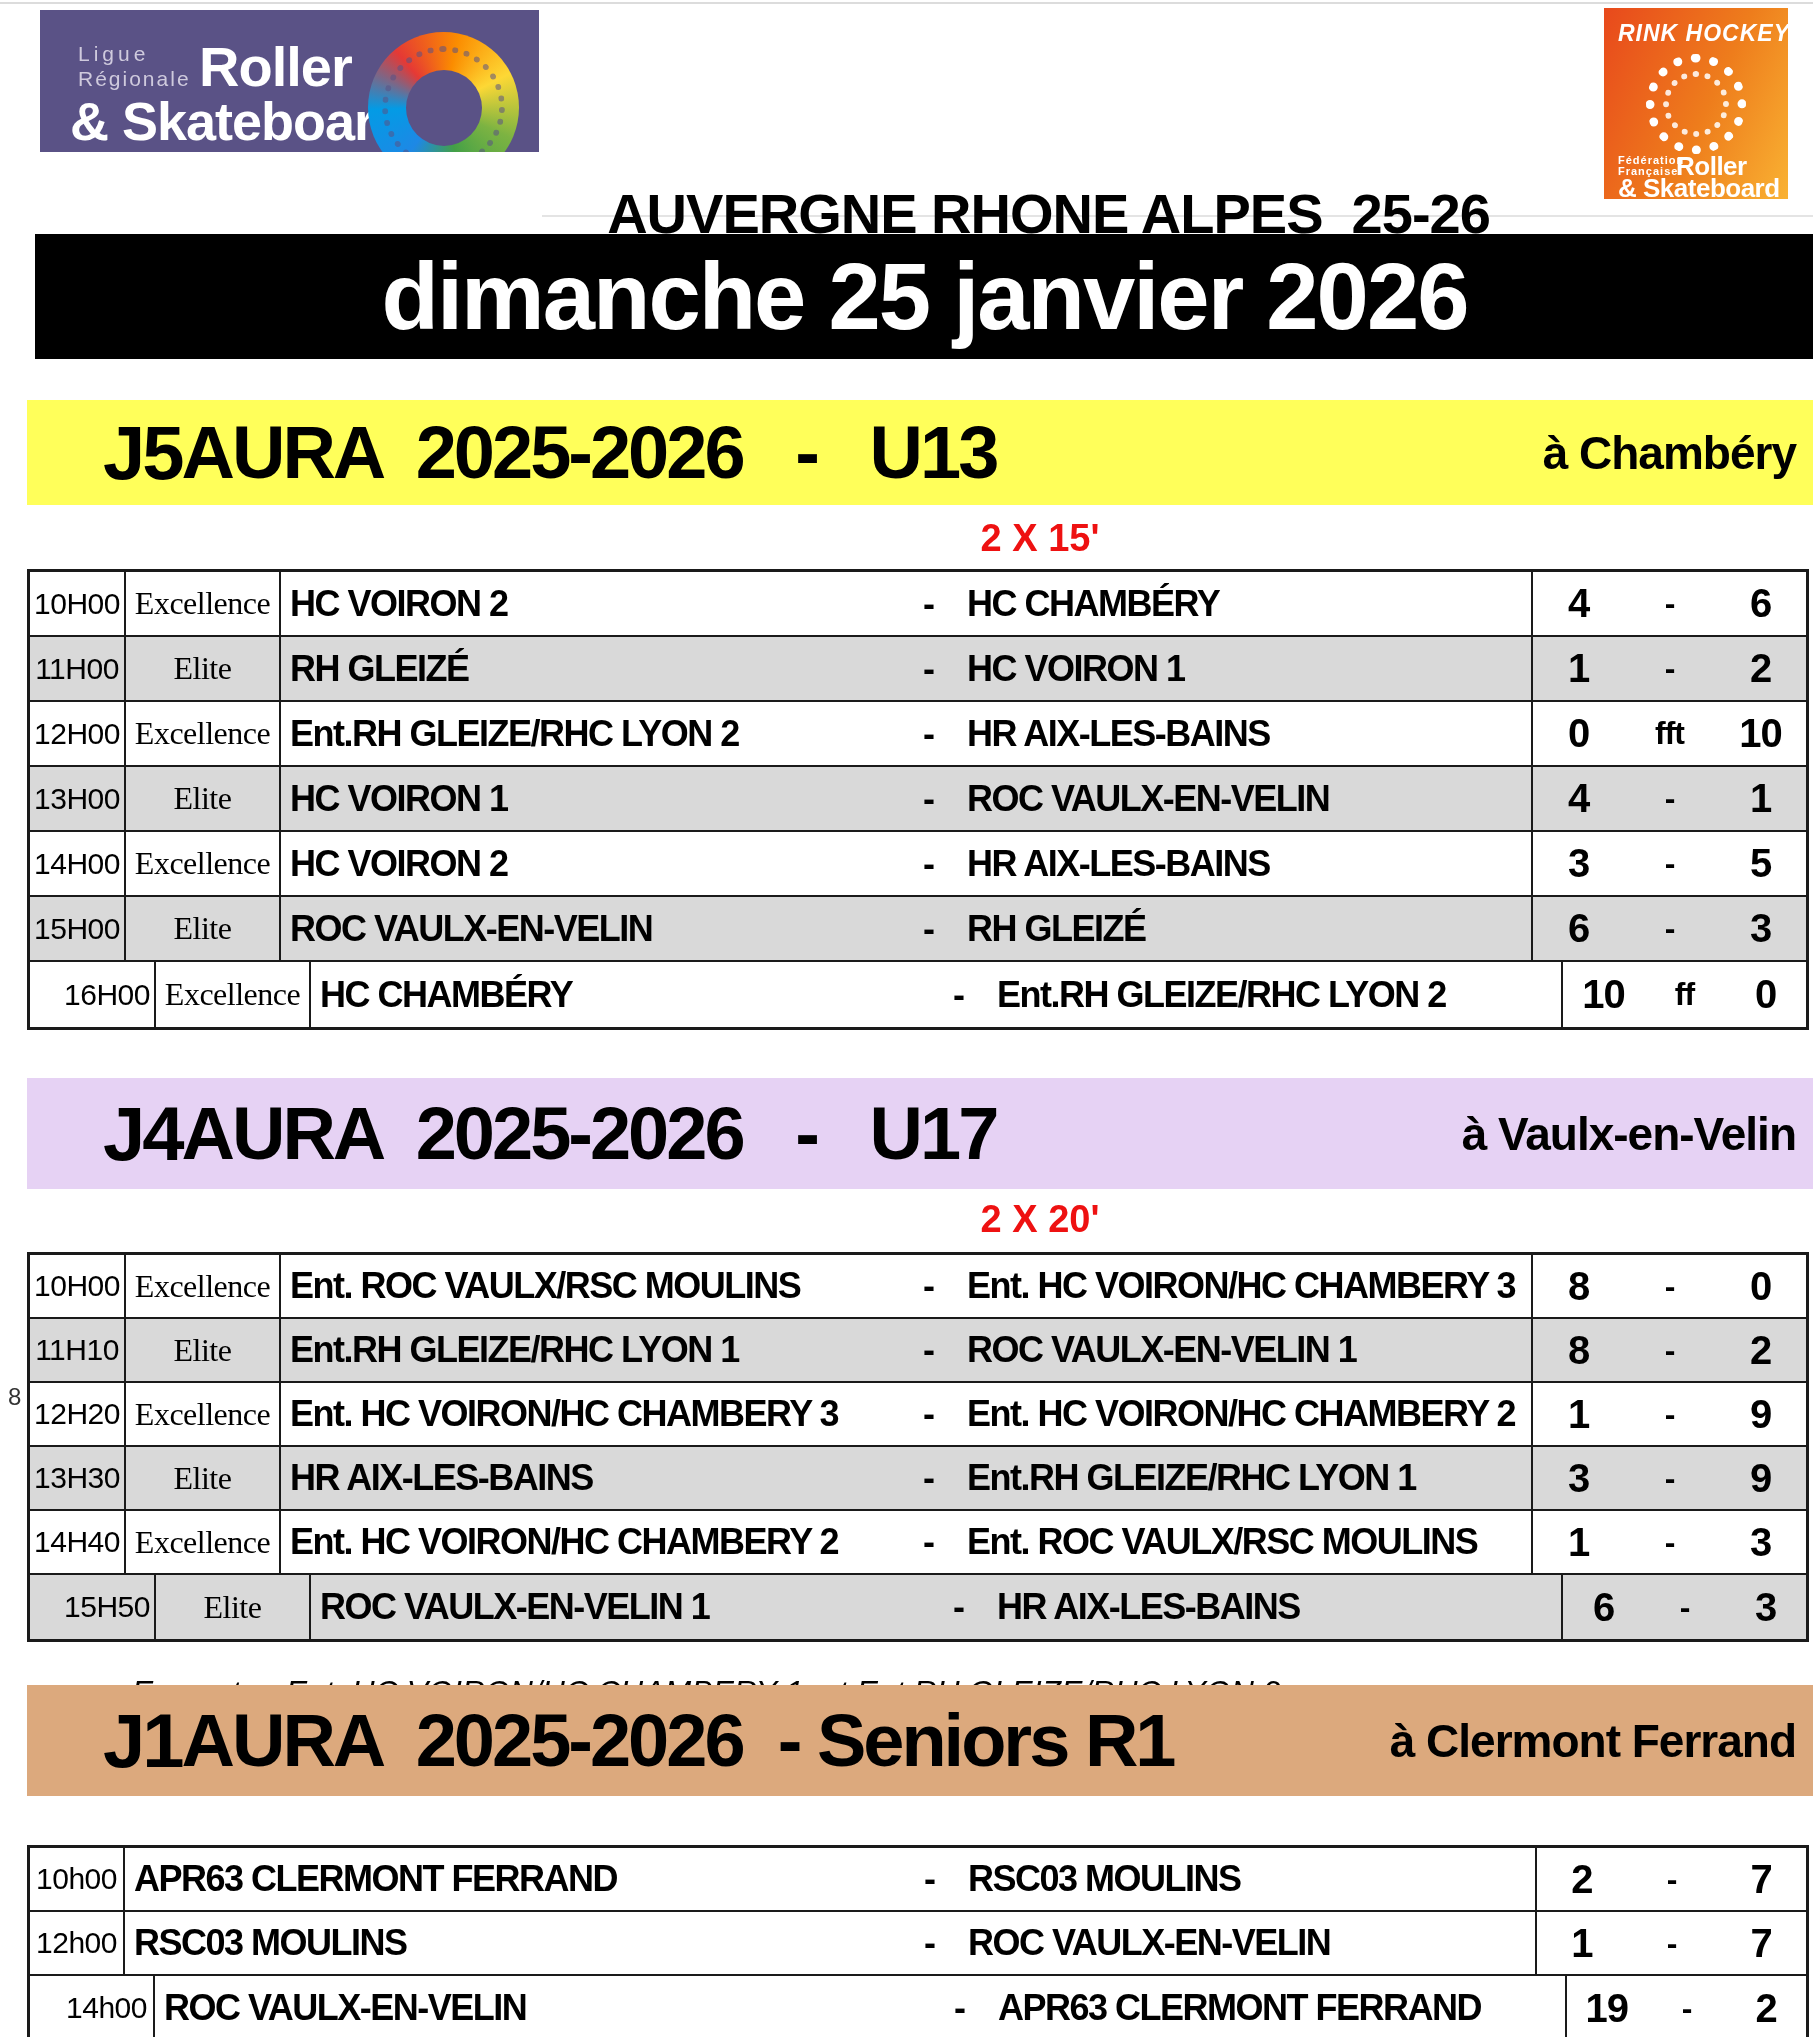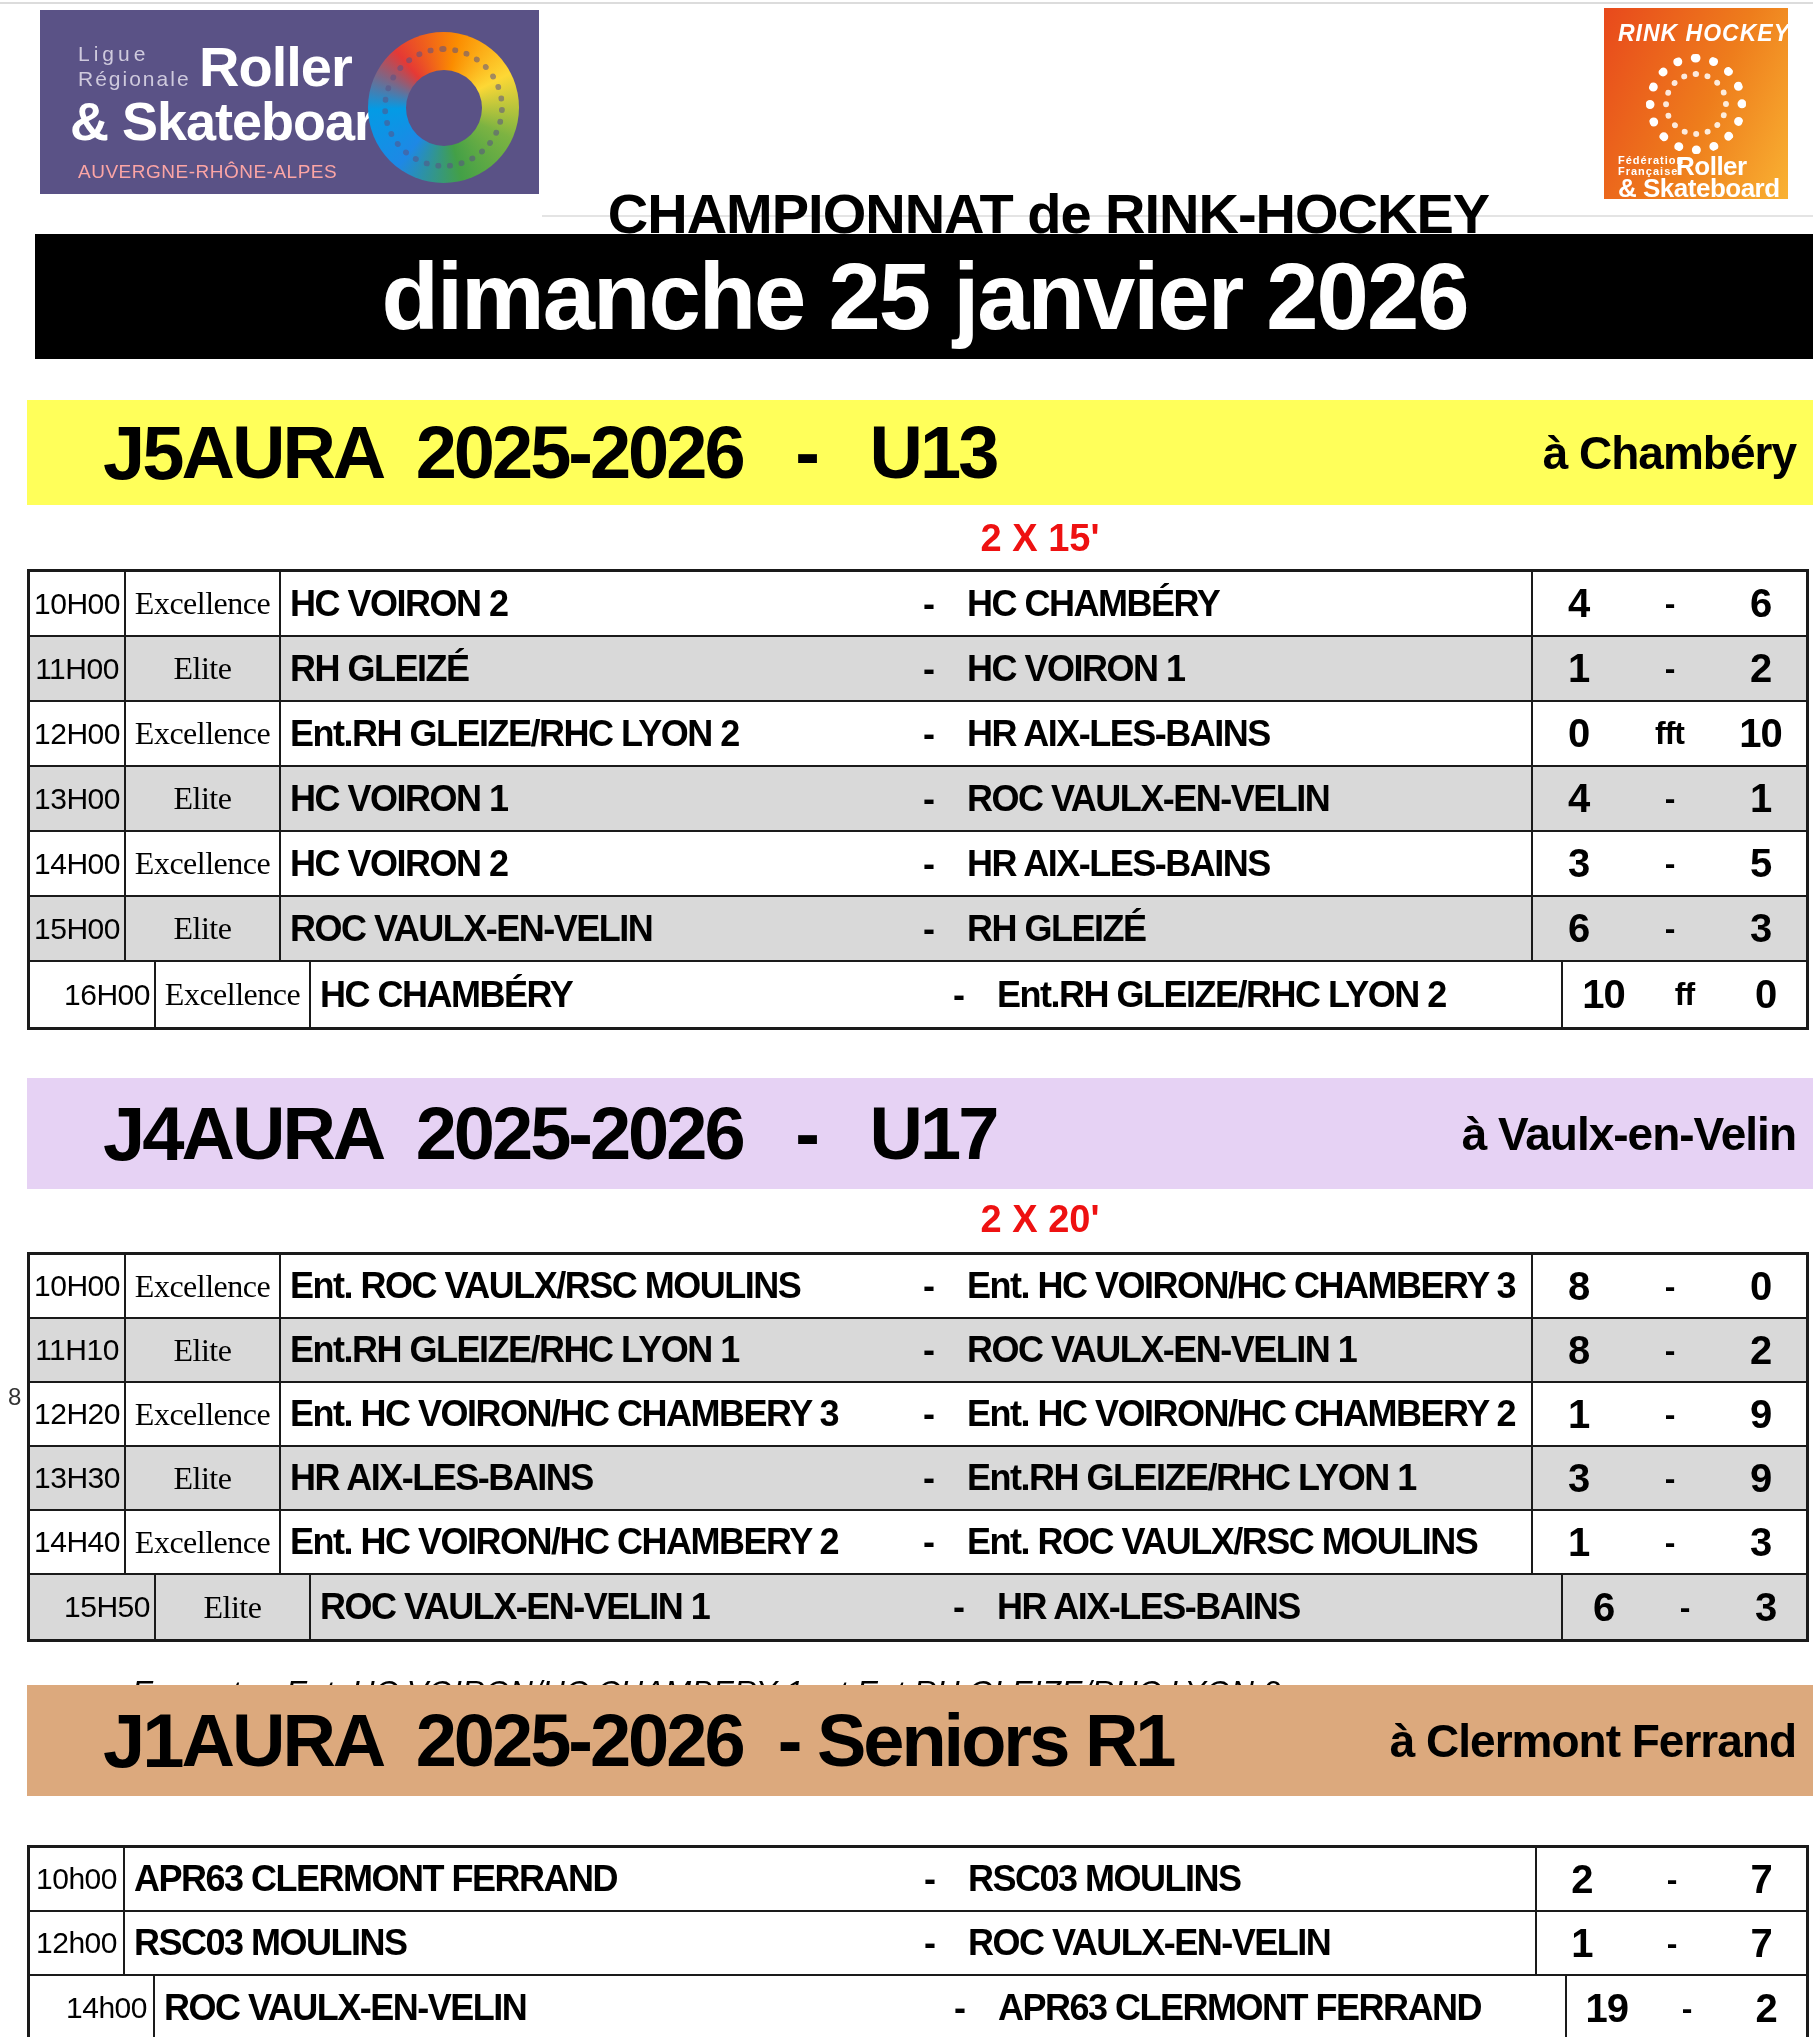--- a/index.html
+++ b/index.html
@@ -4,21 +4,21 @@
 <style>
   * { margin:0; padding:0; box-sizing:border-box; }
   html,body { background:#fff; }
   body { width:1814px; height:2038px; overflow:hidden; position:relative;
          font-family:"Liberation Sans", sans-serif; color:#000; }
 
   .top-rule { position:absolute; top:2px; left:0; right:0; height:2px; background:#dcdcdc; }
   .hdr-rule { position:absolute; top:215px; left:542px; right:0; height:2px; background:#e4e4e4; }
 
   
-  .left-logo { position:absolute; left:40px; top:10px; width:499px; height:184px;
+  .left-logo { position:absolute; left:40px; top:10px; width:499px; height:142px;
                background:#5a5286; overflow:hidden; }
   .ll-ligue   { position:absolute; left:38px; top:32px;  color:#cfcadd; font-size:21px; letter-spacing:4px; }
   .ll-region  { position:absolute; left:38px; top:57px;  color:#cfcadd; font-size:21px; letter-spacing:2px; }
   .ll-roller  { position:absolute; left:159px; top:24px; color:#fff; font-weight:bold; font-size:56px; letter-spacing:-1px; }
   .ll-skate   { position:absolute; left:30px; top:80px;  color:#fff; font-weight:bold; font-size:54px; letter-spacing:-1px; }
   .ll-aura    { position:absolute; left:38px; top:151px; color:#fca5a5; font-size:19px; letter-spacing:0.5px; }
   .ll-swirl   { position:absolute; left:328px; top:22px; width:151px; height:151px; border-radius:50%;
                 background:conic-gradient(from -40deg,#e53935,#fb8c00,#fdd835,#7cb342,#43a047,#1e88e5,#039be5,#e53935); }
   .ll-swirl::after { content:""; position:absolute; left:38px; top:38px; width:76px; height:76px;
                 border-radius:50%; background:#5a5286; }
@@ -94,21 +94,20 @@
 <div class="left-logo">
   <div class="ll-ligue">Ligue</div>
   <div class="ll-region">Régionale</div>
   <div class="ll-roller">Roller</div>
   <div class="ll-skate">&amp; Skateboard</div>
   <div class="ll-aura">AUVERGNE-RHÔNE-ALPES</div>
   <div class="ll-swirl"></div>
 </div>
 
 <div class="main-title">
-  <div>CHAMPIONNAT de RINK-HOCKEY</div>
   <div>AUVERGNE RHONE ALPES  25-26</div>
 </div>
 
 <div class="right-logo">
   <div class="rl-rink">RINK HOCKEY</div>
   <div class="rl-swirl"></div>
   <div class="rl-fed">
     <div>Fédération</div>
     <div>Française</div>
   </div>

